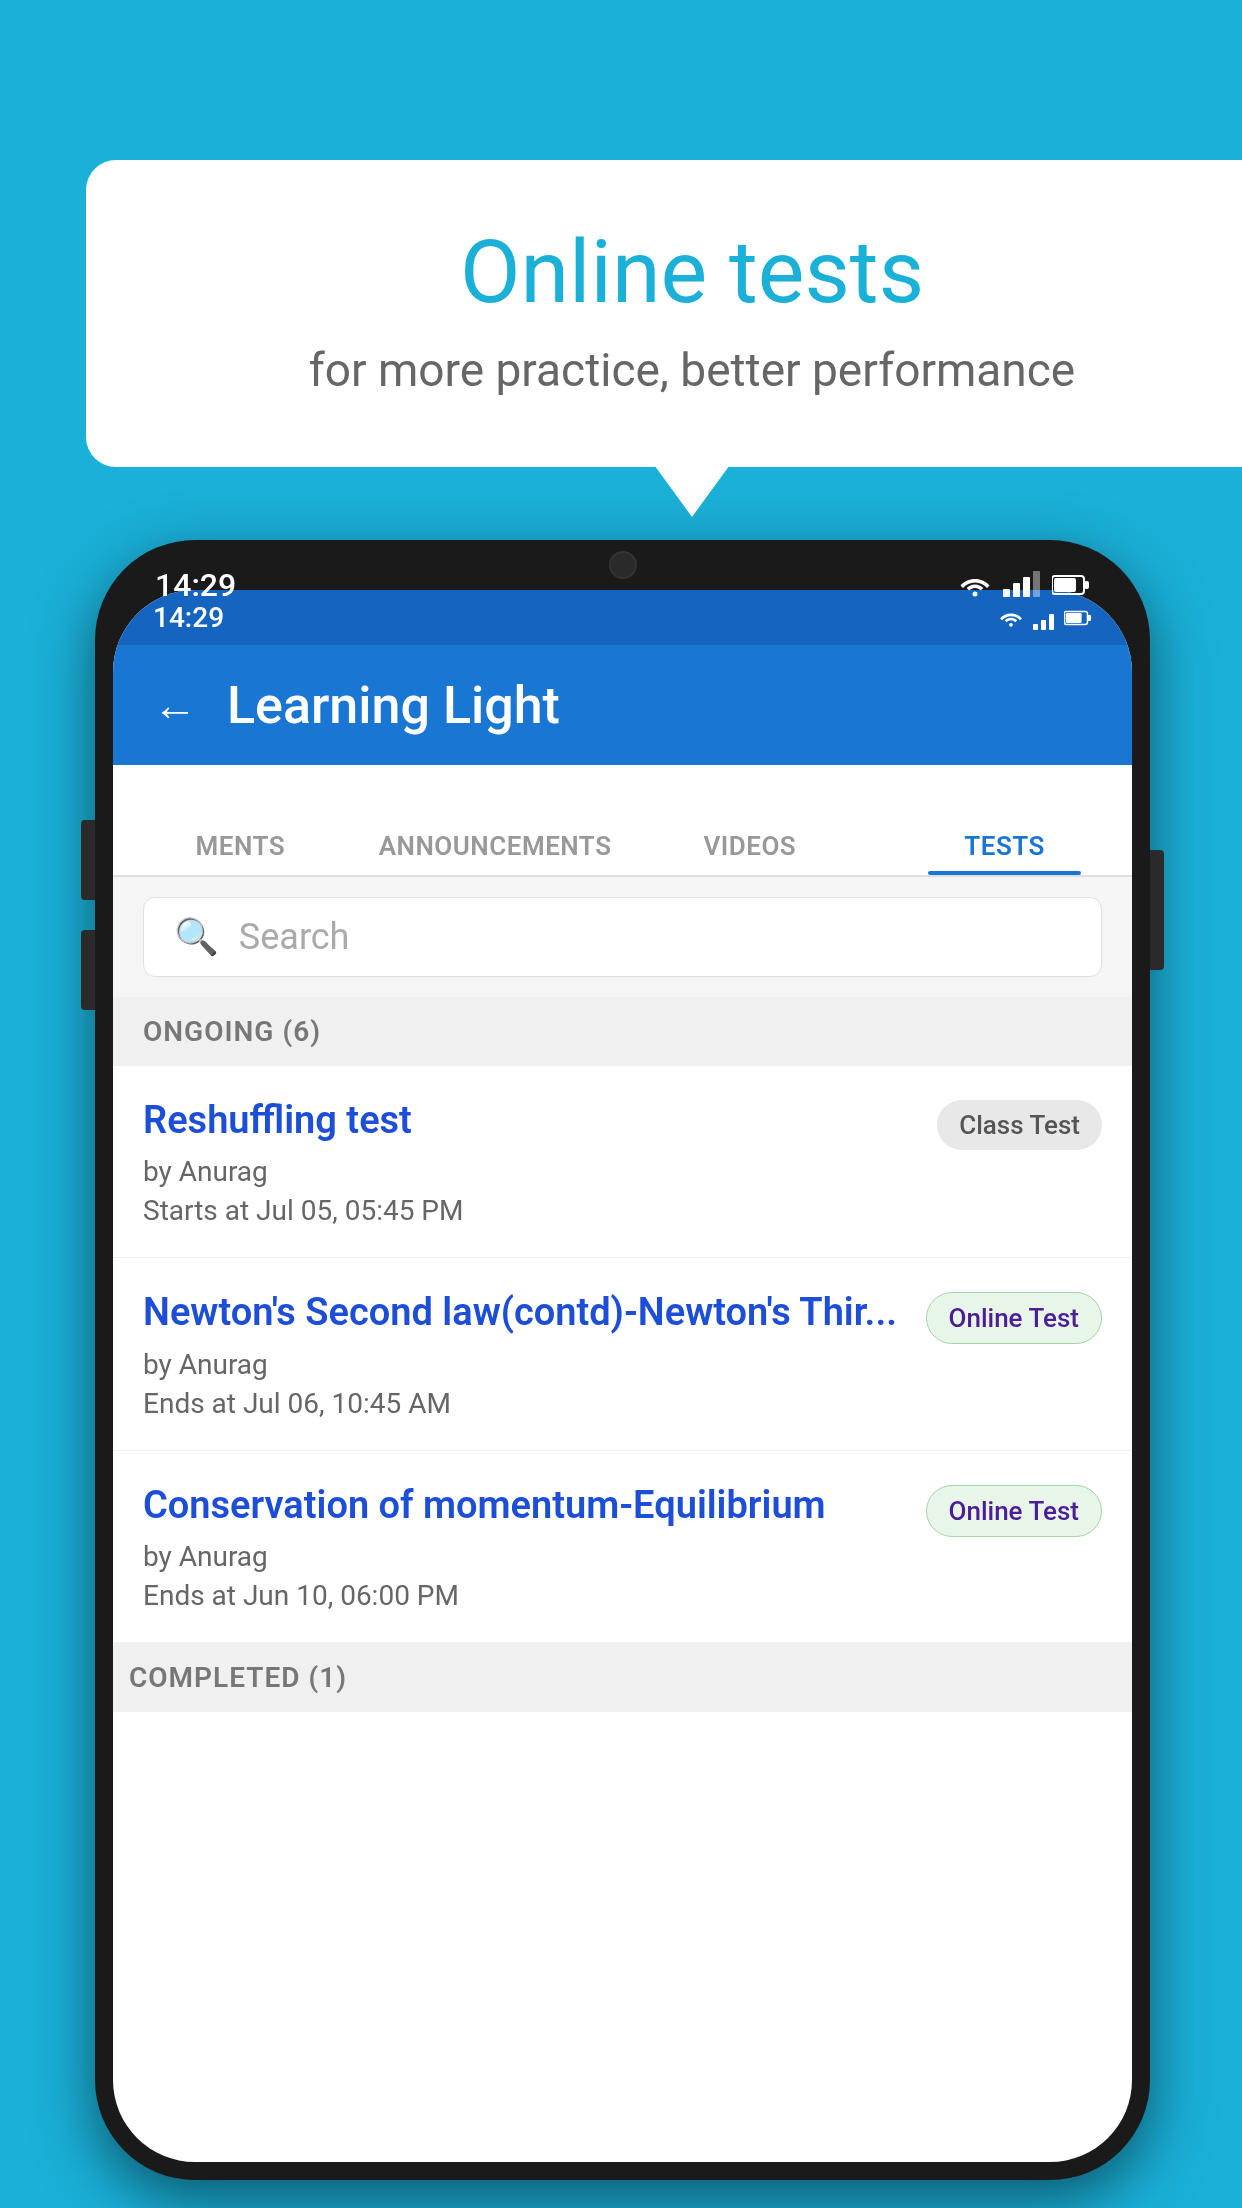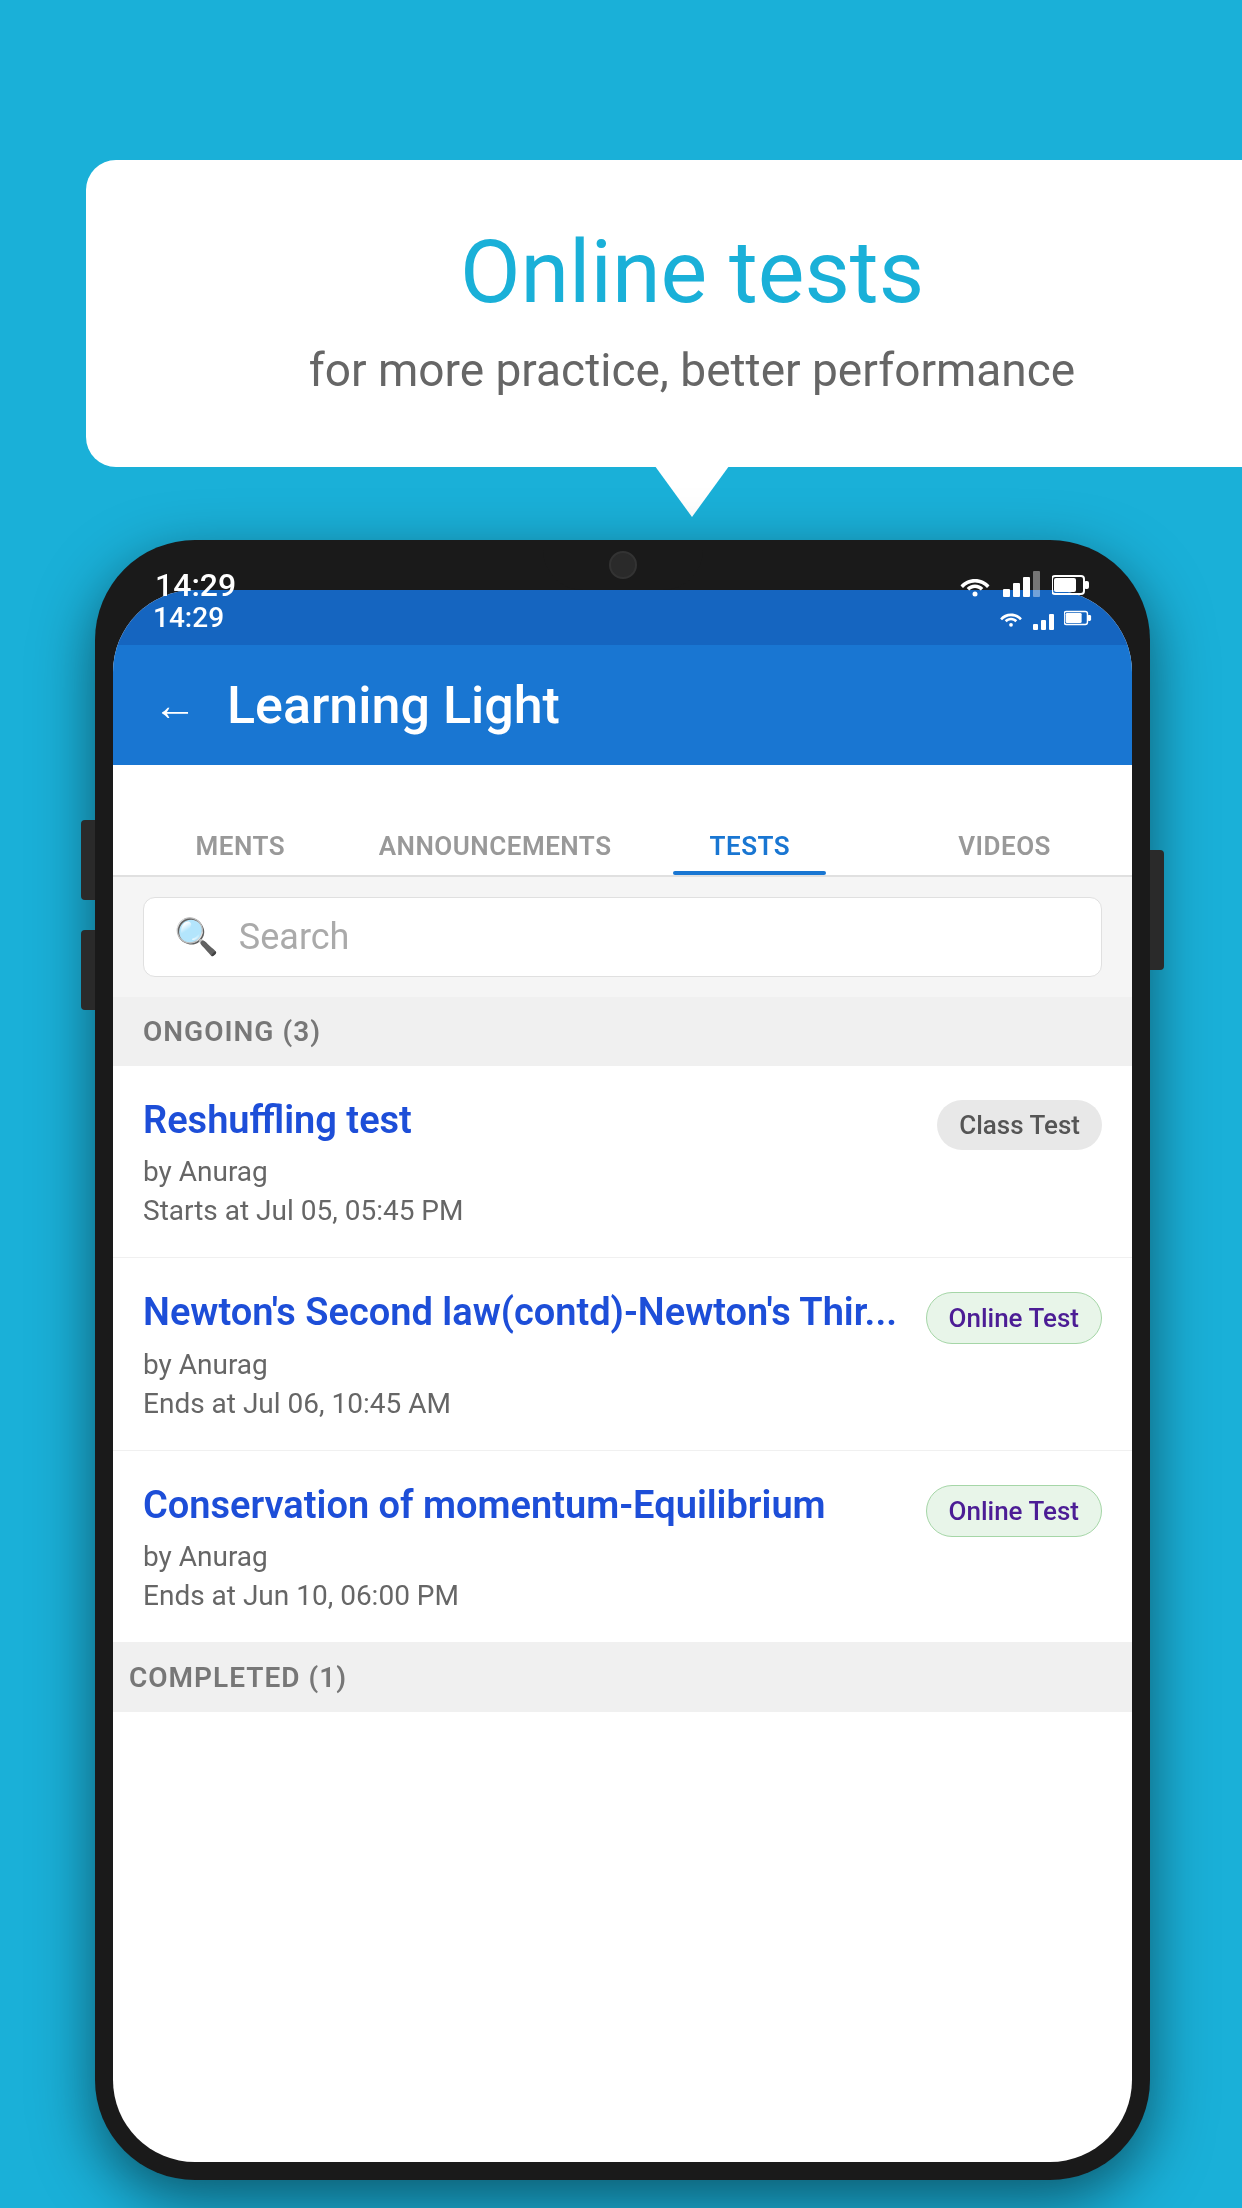--- a/index.html
+++ b/index.html
@@ -396,36 +396,36 @@
       <span class="app-title">Learning Light</span>
     </div>
 
     <div class="tabs-bar">
       <div class="tab-item">
         <span>MENTS</span>
       </div>
       <div class="tab-item">
         <span>ANNOUNCEMENTS</span>
       </div>
+      <div class="tab-item">
+        <span>VIDEOS</span>
+      </div>
       <div class="tab-item active">
         <span>TESTS</span>
-      </div>
-      <div class="tab-item">
-        <span>VIDEOS</span>
       </div>
     </div>
 
     <div class="search-container">
       <div class="search-bar">
         <span class="search-icon-span">🔍</span>
         <span class="search-text">Search</span>
       </div>
     </div>
 
-    <div class="section-header">ONGOING (3)</div>
+    <div class="section-header">ONGOING (6)</div>
 
     <div class="test-list">
 
       <div class="test-item">
         <div class="test-content">
           <div class="test-name">Reshuffling test</div>
           <div class="test-author">by Anurag</div>
           <div class="test-time">
             <span>Starts at</span>&nbsp;<span>Jul 05, 05:45 PM</span>
           </div>

